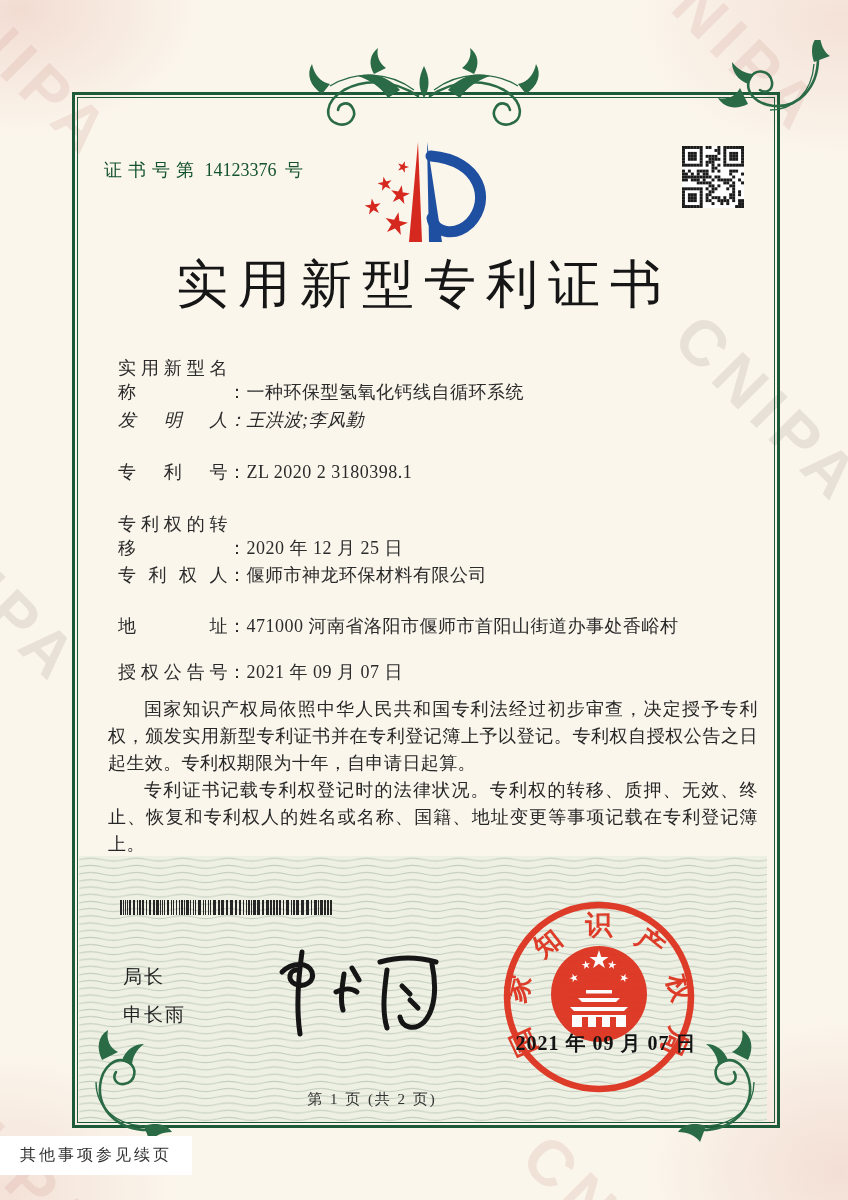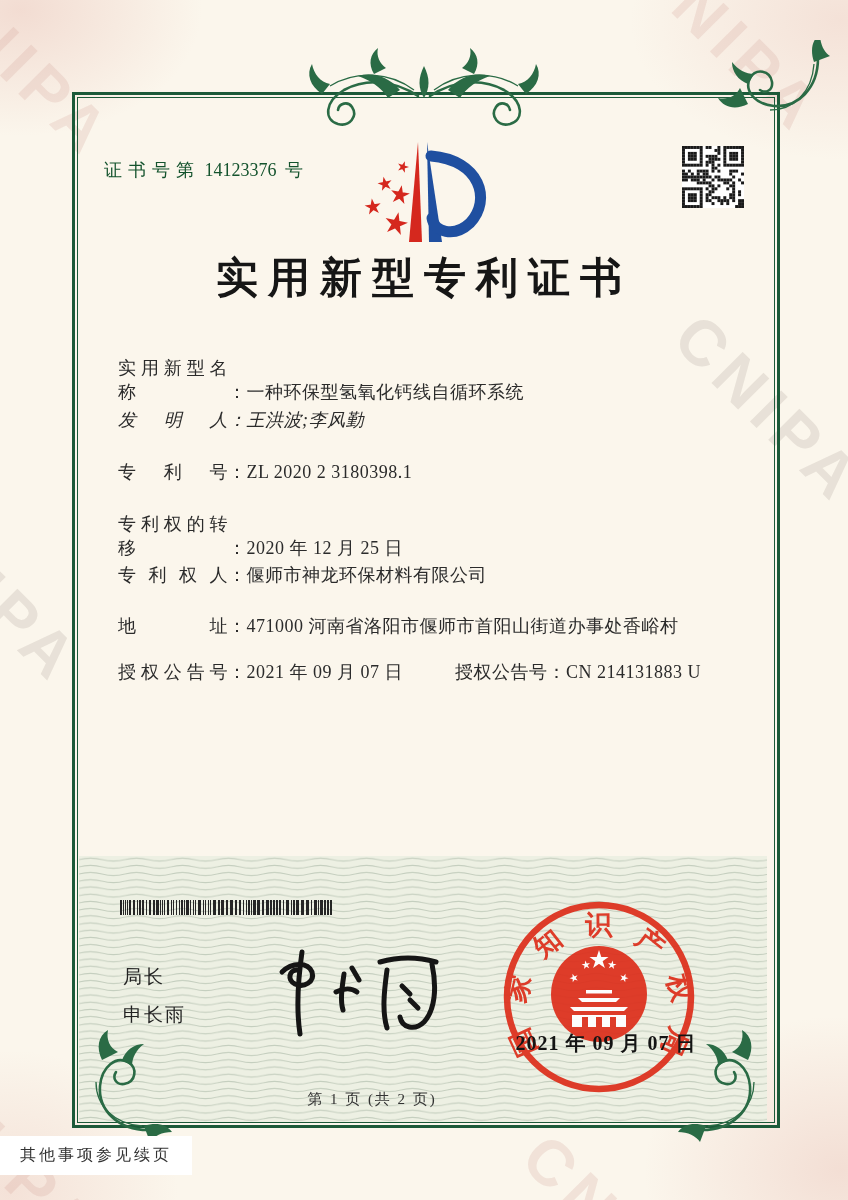--- a/index.html
+++ b/index.html
@@ -21,21 +21,21 @@
   
   .frame-outer{position:absolute;left:72px;top:92px;width:702px;height:1030px;
                border:3px solid #1c5a39;}
   .frame-inner{position:absolute;left:2px;top:2px;right:2px;bottom:2px;border:1px solid #1c5a39;}
   .orn-s{stroke:#2a6b45;stroke-width:2.6;fill:none;stroke-linecap:round;}
   .orn-t{stroke:#2a6b45;stroke-width:1.3;fill:none;}
   .orn-f{fill:#2a6b45;}
   
   .certno{left:104px;top:158px;font-size:18px;color:#14532d;}
   .certno .sp{letter-spacing:6px;}
-  .title{left:0;top:250px;width:848px;text-align:center;font-size:42px;font-weight:700;
+  .title{left:0;top:250px;width:848px;text-align:center;font-size:52px;font-weight:400;
          color:#161616;letter-spacing:10px;}
   .row{left:118px;width:640px;font-size:18px;color:#2b2b2b;letter-spacing:.5px;}
   .lbl{display:inline-block;width:110px;text-align:justify;text-align-last:justify;}
   .val{margin-left:0;}
   .row2pair{position:absolute;left:337px;top:0;white-space:nowrap;}
   .paras{left:108px;top:696px;width:650px;font-size:18px;line-height:27px;
          color:#272727;text-align:justify;letter-spacing:.4px;}
   .paras p{margin:0;text-indent:2em;}
   .sigline{left:114px;font-size:19px;color:#222;letter-spacing:2px;margin-left:9px;}
   .pageinfo{left:0;top:1090px;width:744px;text-align:center;font-size:15px;color:#333;letter-spacing:2px;}
@@ -362,26 +362,25 @@
   <span class="lbl">专利权的转移</span><span>：</span><span class="val">2020 年 12 月 25 日</span>
 </div>
 <div class="abs row" style="top:563px;">
   <span class="lbl">专利权人</span><span>：</span><span class="val">偃师市神龙环保材料有限公司</span>
 </div>
 <div class="abs row" style="top:614px;">
   <span class="lbl">地址</span><span>：</span><span class="val">471000 河南省洛阳市偃师市首阳山街道办事处香峪村</span>
 </div>
 <div class="abs row" style="top:660px;">
   <span class="lbl">授权公告号</span><span>：</span><span class="val">2021 年 09 月 07 日</span>
-  <span class="row2pair">
-    <span>授权公告号</span><span>：</span><span>CN 214131883 U</span>
-  </span>
 </div>
 
 <div class="abs paras">
+  <p>国家知识产权局依照中华人民共和国专利法经过初步审查，决定授予专利权，颁发实用新型专利证书并在专利登记簿上予以登记。专利权自授权公告之日起生效。专利权期限为十年，自申请日起算。</p>
+  <p>专利证书记载专利权登记时的法律状况。专利权的转移、质押、无效、终止、恢复和专利权人的姓名或名称、国籍、地址变更等事项记载在专利登记簿上。</p>
 </div>
 
 <svg class="abs" style="left:120px;top:900px;" width="218" height="15" id="barcode">
     <rect x="0" y="0" width="2" height="15" fill="#262626"></rect>
     <rect x="3" y="0" width="1" height="15" fill="#262626"></rect>
     <rect x="5" y="0" width="1" height="15" fill="#262626"></rect>
     <rect x="7" y="0" width="1" height="15" fill="#262626"></rect>
     <rect x="9" y="0" width="2" height="15" fill="#262626"></rect>
     <rect x="13" y="0" width="2" height="15" fill="#262626"></rect>
     <rect x="17" y="0" width="1" height="15" fill="#262626"></rect>

